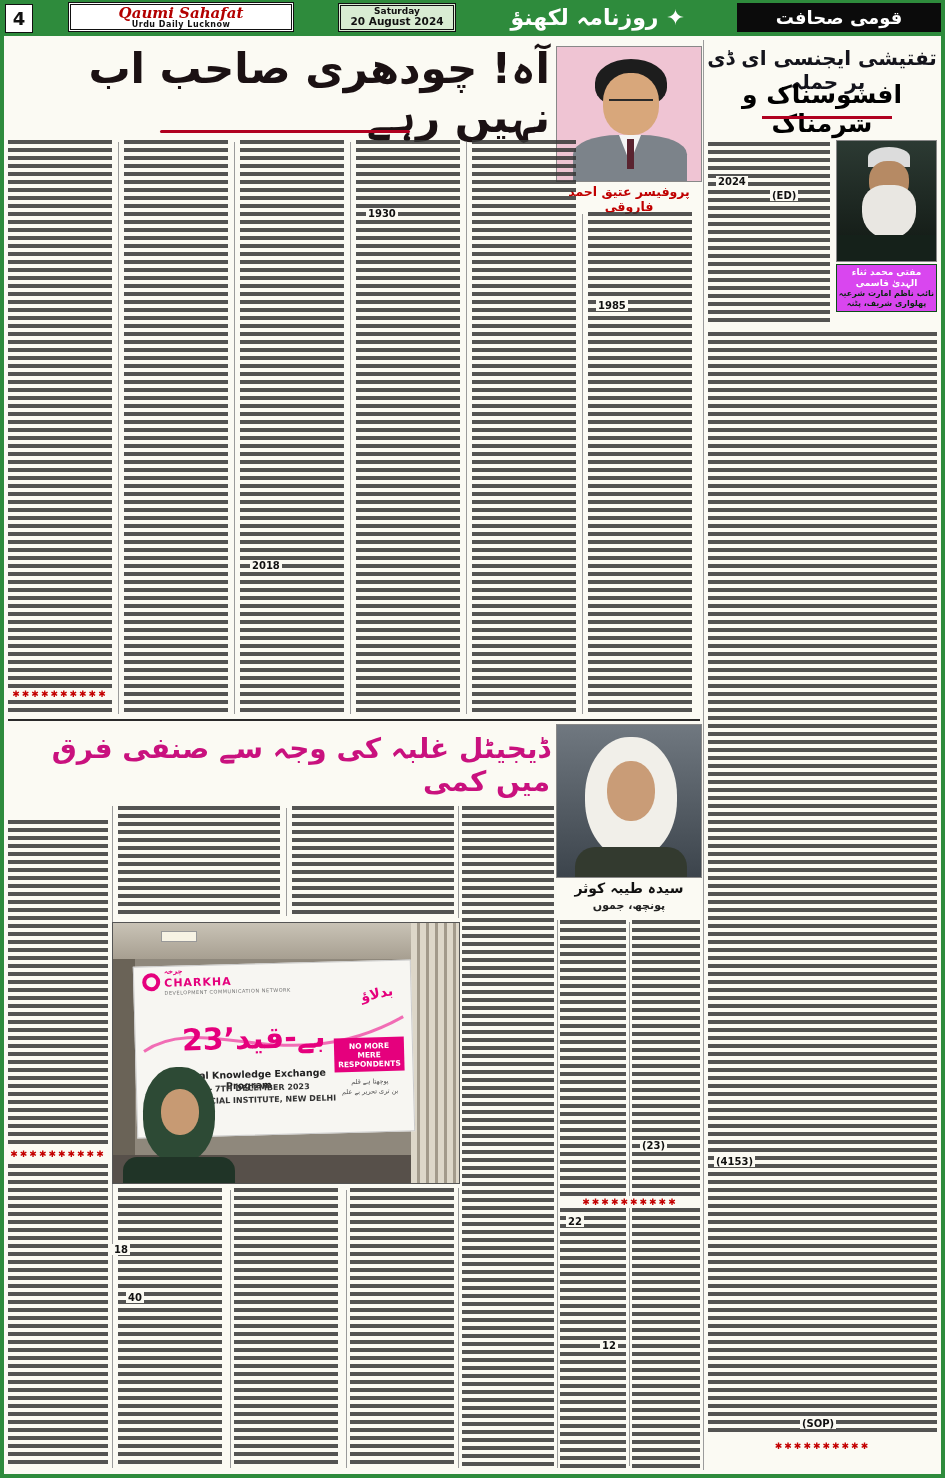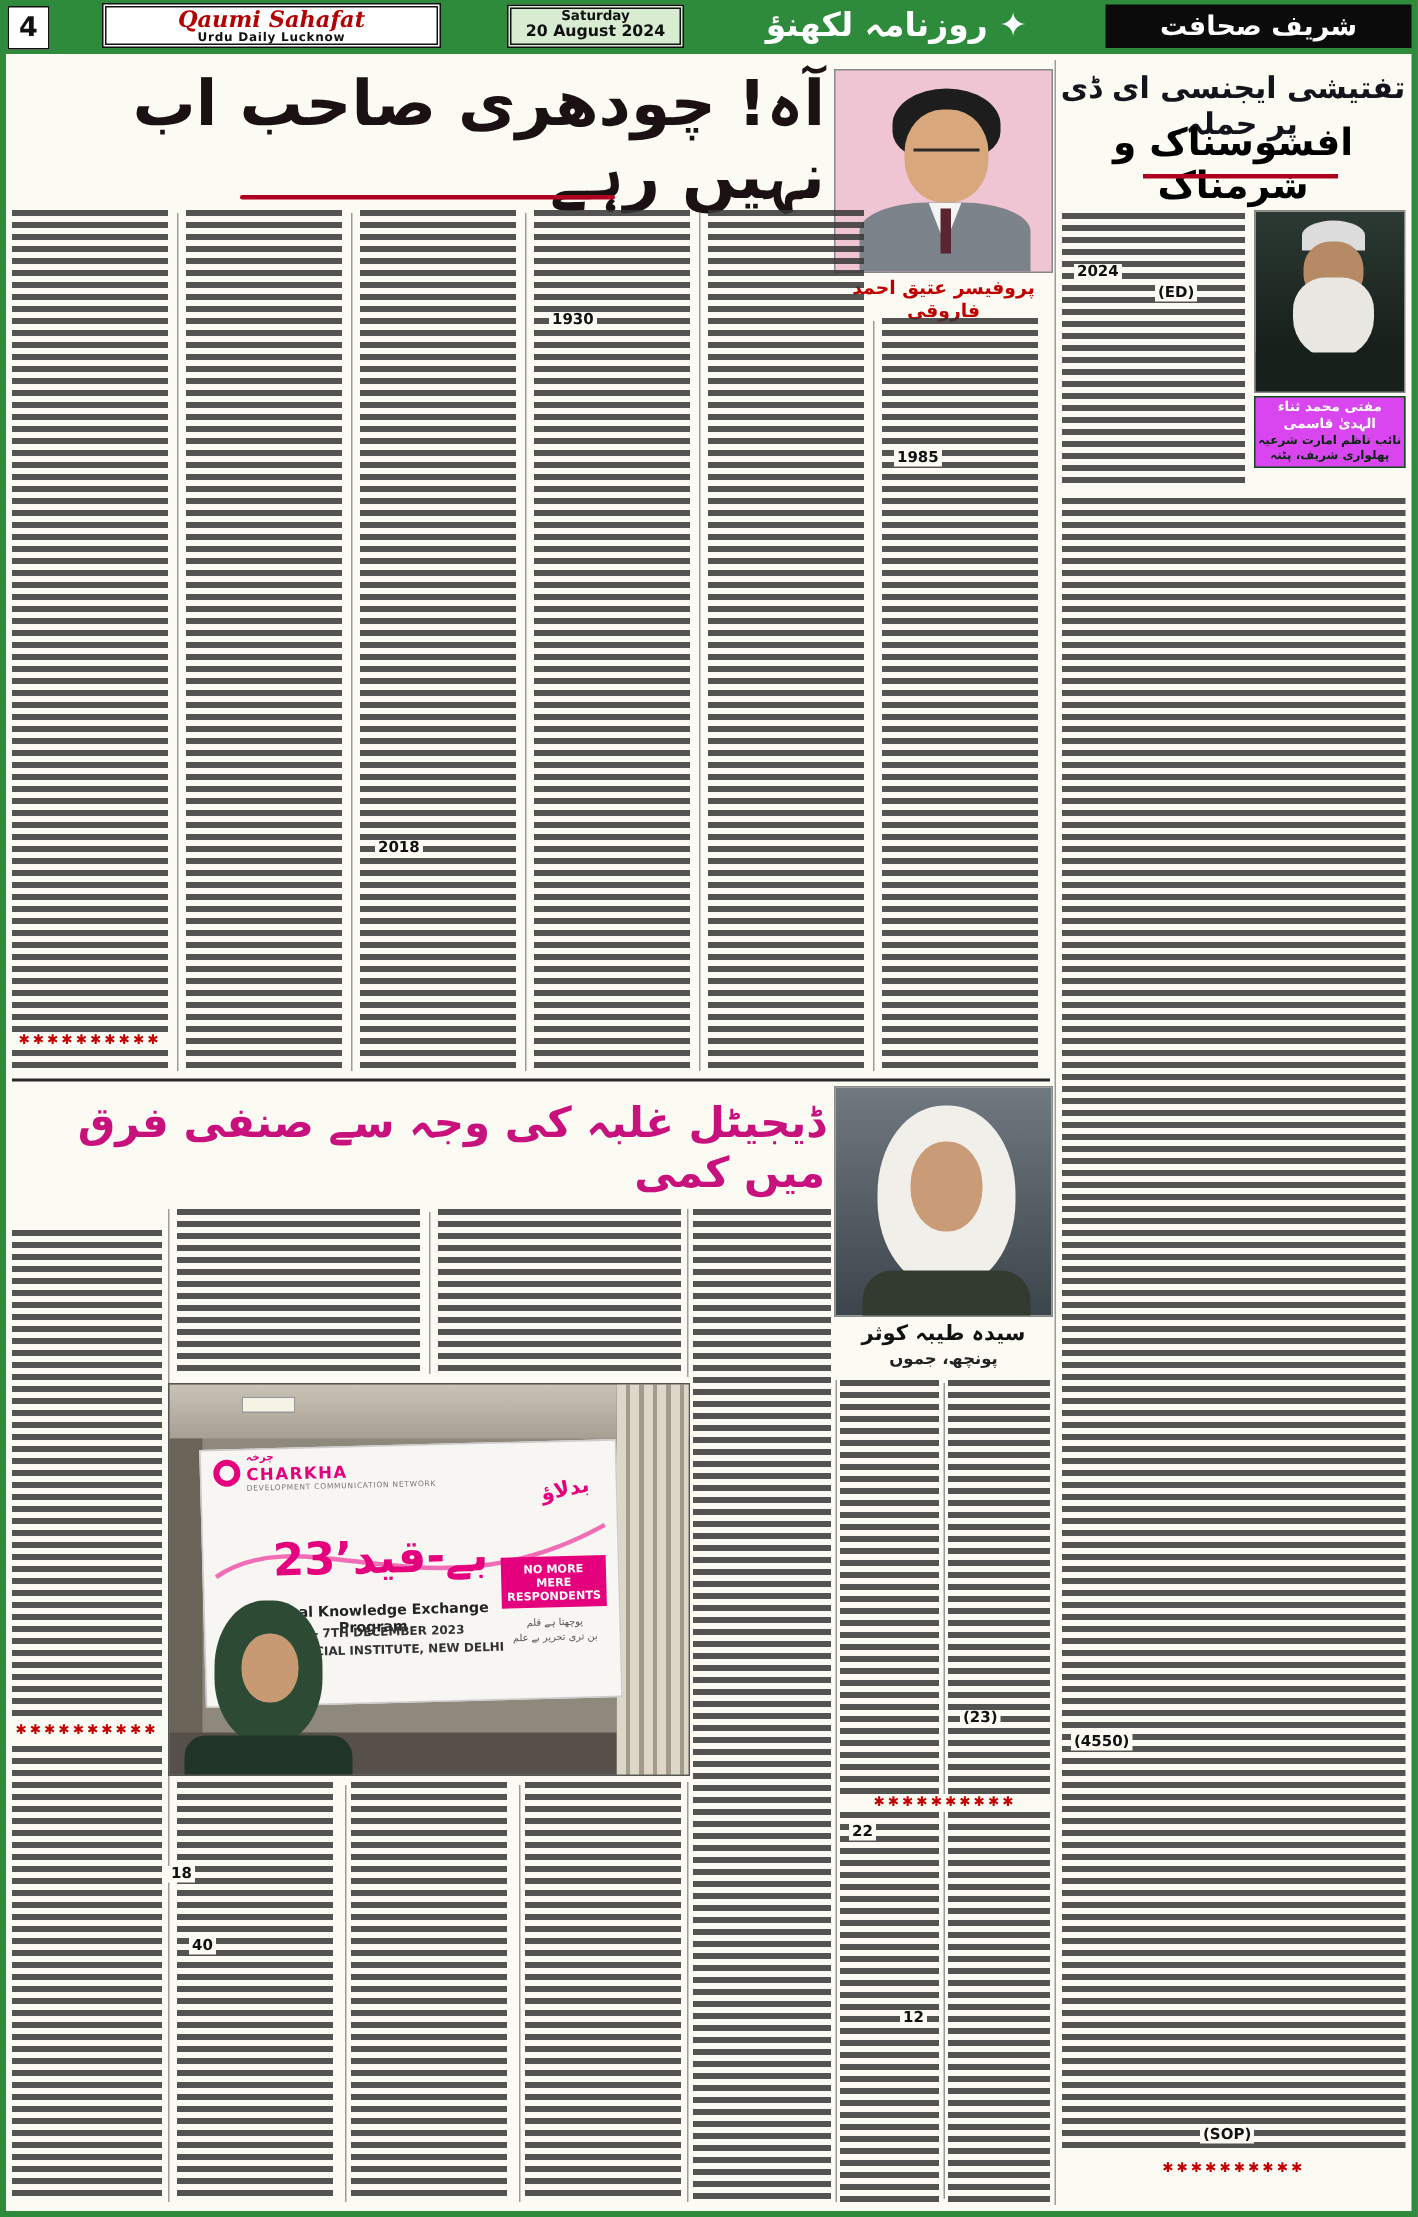--- a/index.html
+++ b/index.html
@@ -111,21 +111,21 @@
     <div class="s">Urdu Daily Lucknow</div>
   </div>
 
   <div class="abs datebox">
     <div class="d1">Saturday</div>
     <div class="d2">20 August 2024</div>
   </div>
 
   <div class="abs mastur rtl" lang="ur"><span>✦ </span><span>روزنامہ لکھنؤ</span></div>
 
-  <div class="abs secbox rtl" lang="ur">شریف صحافت</div>
+  <div class="abs secbox rtl" lang="ur">قومی صحافت</div>
 
   <div class="abs vr" style="left:703px;top:40px;height:1430px;"></div>
 
   <div class="abs h1ob rtl" lang="ur">آہ! چودھری صاحب اب نہیں رہے</div>
   <div class="abs h1line"></div>
 
   <div class="abs photo p1">
     <div class="hair"></div>
     <div class="face"></div>
     <div class="glasses"></div>
@@ -228,21 +228,21 @@
 
   <div class="abs txt" style="left:708px;top:142px;width:122px;height:184px;"></div>
   <div class="abs txt" style="left:708px;top:332px;width:229px;height:1102px;"></div>
   <div class="abs stars" style="left:708px;top:1440px;width:229px;">✱✱✱✱✱✱✱✱✱✱</div>
 
   <span class="abs hl" style="left:366px;top:208px;">1930</span>
   <span class="abs hl" style="left:596px;top:300px;">1985</span>
   <span class="abs hl" style="left:250px;top:560px;">2018</span>
   <span class="abs hl" style="left:770px;top:150px;margin-top:40px;">(ED)</span>
   <span class="abs hl" style="left:716px;top:176px;">2024</span>
-  <span class="abs hl" style="left:714px;top:1156px;">(4550)</span>
+  <span class="abs hl" style="left:714px;top:1156px;">(4153)</span>
   <span class="abs hl" style="left:800px;top:1418px;">(SOP)</span>
   <span class="abs hl" style="left:566px;top:1216px;">22</span>
   <span class="abs hl" style="left:640px;top:1140px;">(23)</span>
   <span class="abs hl" style="left:112px;top:1244px;">18</span>
   <span class="abs hl" style="left:126px;top:1292px;">40</span>
   <span class="abs hl" style="left:600px;top:1340px;">12</span>
 
 </div>
 
 </body></html>

